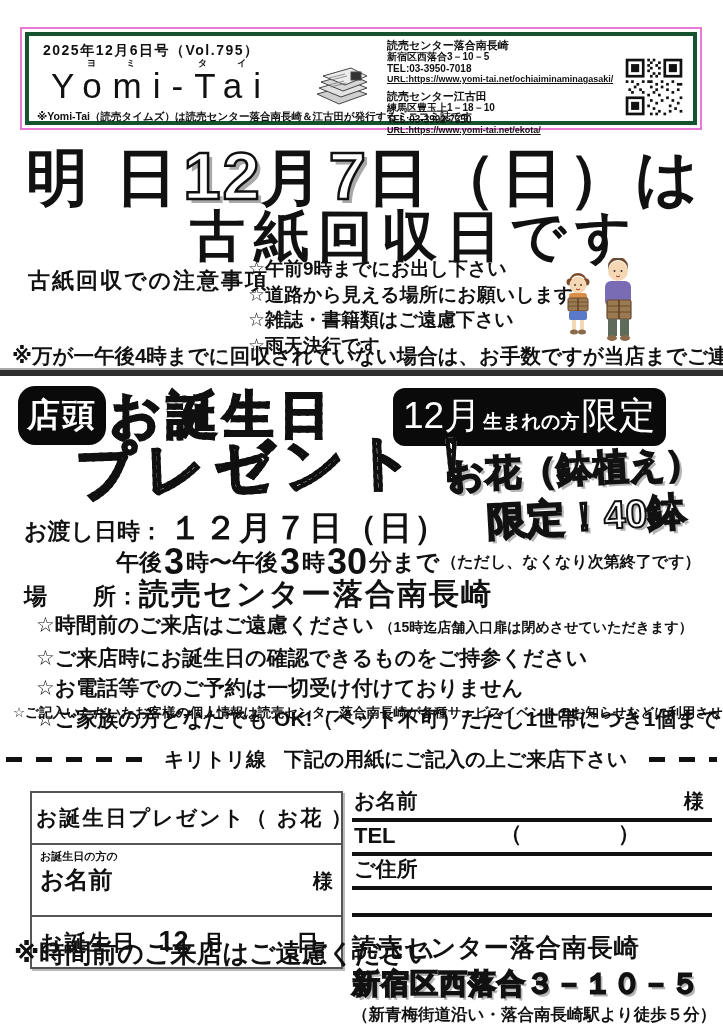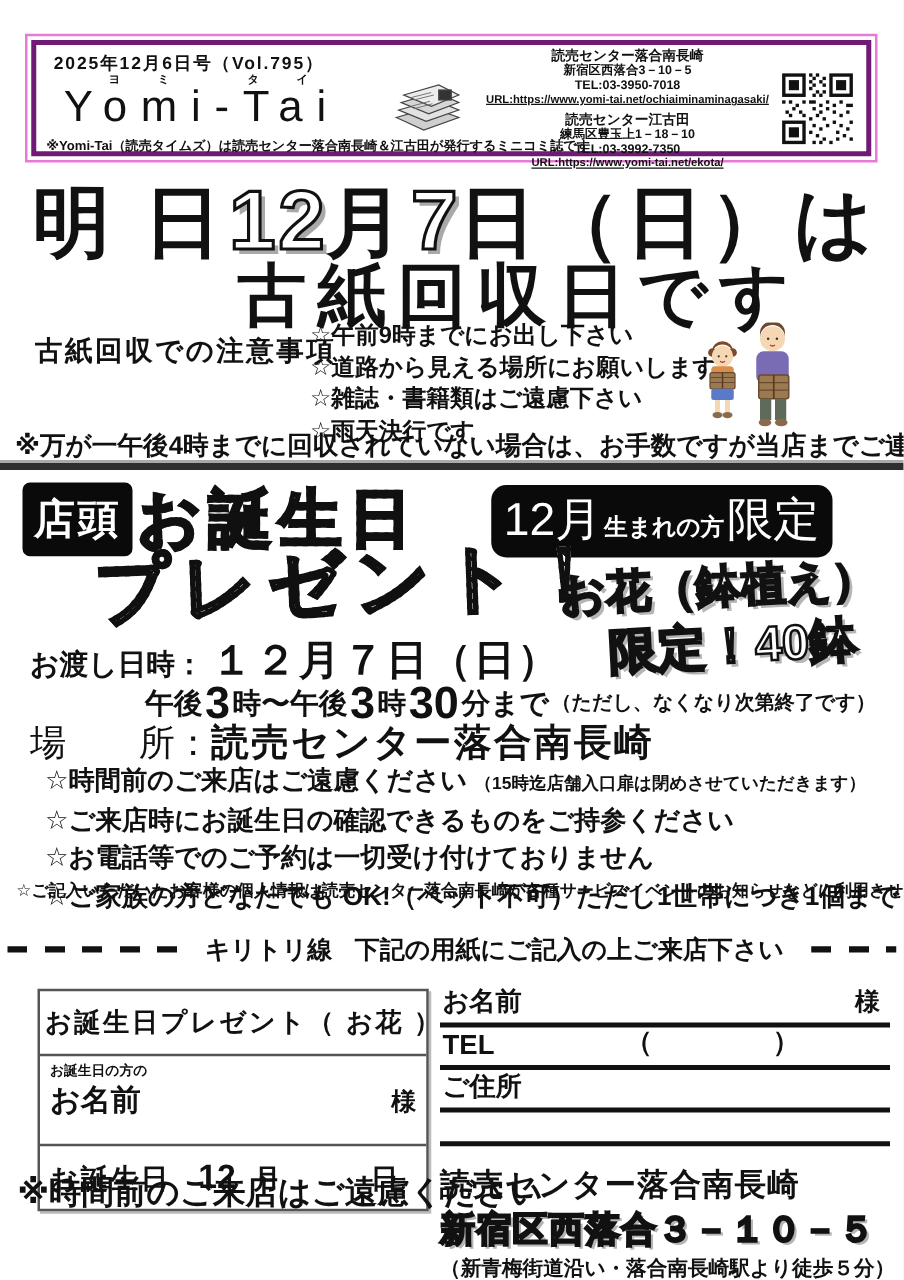--- a/index.html
+++ b/index.html
@@ -7,21 +7,21 @@
   .page {
     position:relative; width:723px; height:1024px; margin:0 auto;
     background:#ffffff; overflow:hidden; color:#111;
     font-family:"Liberation Sans","DejaVu Sans",sans-serif;
   }
   .nw { white-space:nowrap; }
 
   
   .masthead { position:absolute; left:20px; top:27px; width:682px; height:103px;
     border:2px solid #e87ad6; padding:3px; background:#fff; }
-  .masthead-inner { width:100%; height:100%; border:4px solid #701a75; position:relative; background:#fff;text-align:center; }
+  .masthead-inner { width:100%; height:100%; border:4px solid #14532d; position:relative; background:#fff; }
   .issue { position:absolute; left:14px; top:6px; font-size:14px; letter-spacing:1.5px; font-weight:600; }
   .furigana { position:absolute; left:58px; top:21px; font-size:9px; font-weight:700; letter-spacing:30px; }
   .mast-title { position:absolute; left:22px; top:30px; font-size:35px; font-weight:400; letter-spacing:11px; }
   .newspaper-icon { position:absolute; left:282px; top:28px; }
   .mast-note { position:absolute; left:8px; top:74px; font-size:10.5px; font-weight:600; }
   .offices { position:absolute; left:358px; top:3px; width:230px; }
   .office { margin-bottom:5px; }
   .office-name { font-size:11px; font-weight:800; line-height:12px; }
   .office-line { font-size:10px; font-weight:600; line-height:11.5px; }
   .office-url { font-size:9px; font-weight:600; line-height:11px; text-decoration:underline; color:#111; }
@@ -38,21 +38,21 @@
   .notice-label { position:absolute; left:28px; top:266px; font-size:22px; font-weight:800; letter-spacing:2px; }
   .notice-items { position:absolute; left:248px; top:256px; font-size:19px; font-weight:700; line-height:25.5px; }
   .notice-warning { position:absolute; left:12px; top:342px; font-size:20.5px; font-weight:800; }
   .illustration { position:absolute; left:556px; top:258px; }
 
   .divider { position:absolute; left:0; top:368px; width:723px; height:8px;
     background:linear-gradient(180deg,#a9a9a9 0 2px,#2f2f2f 2px 100%); }
 
   
   .badge-store { position:absolute; left:18px; top:386px; background:#0a0a0a; color:#fff;
-    border-radius:6px; font-size:33px; font-weight:900; padding:7px 9px; letter-spacing:2px; }
+    border-radius:17px; font-size:33px; font-weight:900; padding:7px 9px; letter-spacing:2px; }
   .hatch { color:transparent;
     background-image:repeating-linear-gradient(45deg,#161616 0,#161616 2.5px,#ffffff 2.5px,#ffffff 6px);
     -webkit-background-clip:text; background-clip:text; -webkit-text-stroke:2.5px #101010; }
   .hatch-birthday { position:absolute; left:110px; top:382px; font-size:50px; font-weight:900; letter-spacing:6px; }
   .badge-limited { position:absolute; left:393px; top:388px; background:#0a0a0a; color:#fff;
     border-radius:12px; padding:3px 10px 5px; display:flex; align-items:baseline; }
   .bl-big { font-size:37px; font-weight:400; }
   .bl-small { font-size:19px; font-weight:800; padding:0 2px; }
   .hatch-present { position:absolute; left:76px; top:434px; font-size:59px; font-weight:900;
     letter-spacing:9px; transform:rotate(-2deg); transform-origin:left center; }
@@ -61,21 +61,21 @@
   .outline-limit  { position:absolute; left:487px; top:495px; font-size:39px; transform:rotate(-3deg); transform-origin:left center; }
 
   .handover { position:absolute; left:24px; top:506px; display:flex; align-items:baseline; }
   .handover-label { font-size:23px; font-weight:800; }
   .handover-date { font-size:33px; font-weight:800; letter-spacing:2px; margin-left:6px; }
   .time-row { position:absolute; left:116px; top:541px; display:flex; align-items:center; }
   .time-s { font-size:23px; font-weight:800; }
   .time-b { font-size:36px; font-weight:800; padding:0 2px; }
   .time-note { font-size:16px; font-weight:800; margin-left:2px; }
   .place-row { position:absolute; left:24px; top:574px; display:flex; align-items:baseline; }
-  .place-label { font-size:29px; font-weight:400; }
+  .place-label { font-size:23px; font-weight:700; }
   .place-name { font-size:30px; font-weight:800; letter-spacing:2px; }
 
   .rules { position:absolute; left:36px; top:610px; }
   .rule { font-size:21px; font-weight:800; line-height:30.5px; }
   .rule-note { font-size:14px; font-weight:700; }
   .privacy { position:absolute; left:13px; top:704px; font-size:13.5px; font-weight:700; }
 
   
   .cutline { position:absolute; left:6px; top:746px; width:711px; display:flex; align-items:center; }
   .dash { height:5px; background:repeating-linear-gradient(90deg,#111 0 16px,transparent 16px 30px); }

